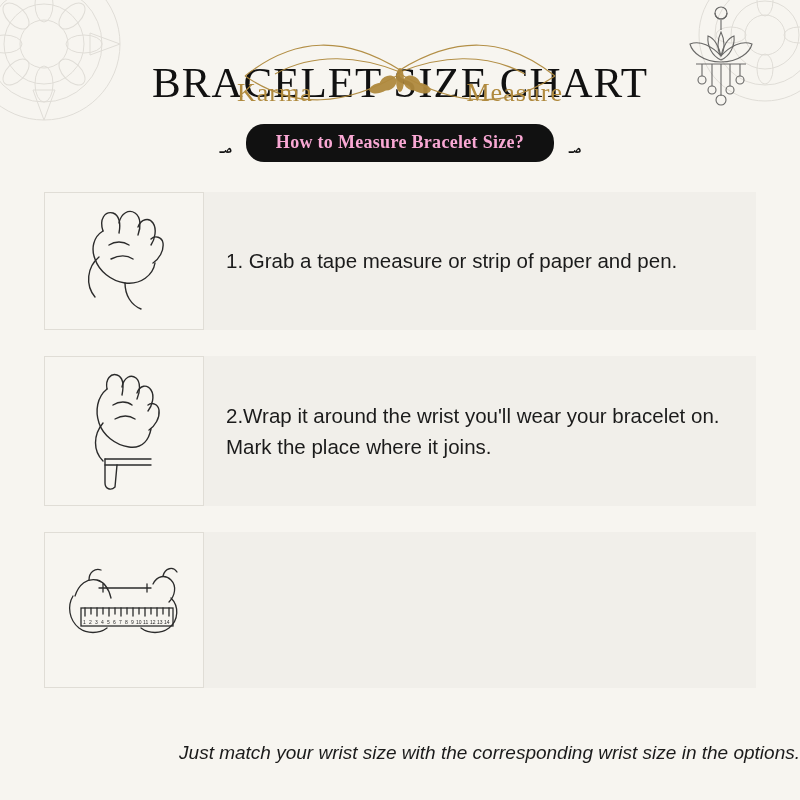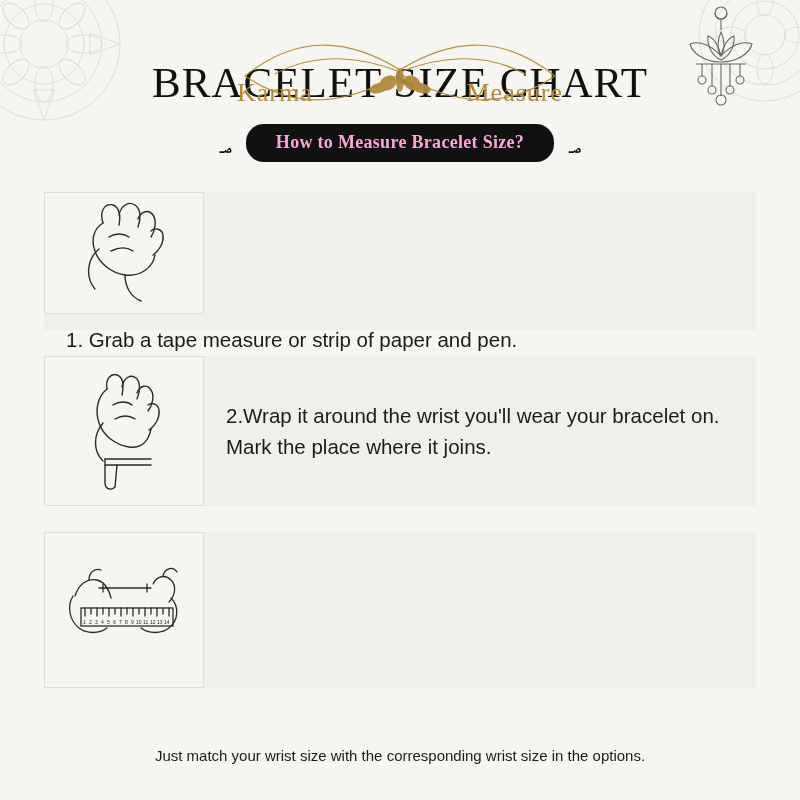--- a/index.html
+++ b/index.html
@@ -120,32 +120,33 @@
   }
   .step-text {
     flex: 1;
     display: flex;
     align-items: center;
     padding: 10px 20px 10px 22px;
     font-size: 20.5px;
     line-height: 1.52;
     color: #1b1b1b;
   }
-  .step1 { height: 138px; flex-direction: column; }
+  .step1 { height: 138px; }
   .step2 { height: 150px; justify-content: flex-end; }
   .step3 { height: 156px; }
 
   .footer-note {
     position: absolute;
     left: 0;
     right: 0;
     bottom: 36px;
-    text-align: center;
-    font-size: 15px;
+    text-align: right;
+    font-size: 19px;
     color: #1b1b1b;
+    font-style: italic;
   }
 </style>
 </head>
 <body>
 
 <svg class="mandala tl" width="180" height="180" viewBox="0 0 180 180">
   <g stroke="#9a958c" fill="none" stroke-width="1">
     <circle cx="90" cy="90" r="24"></circle>
     <circle cx="90" cy="90" r="40"></circle>
     <circle cx="90" cy="90" r="58"></circle>

